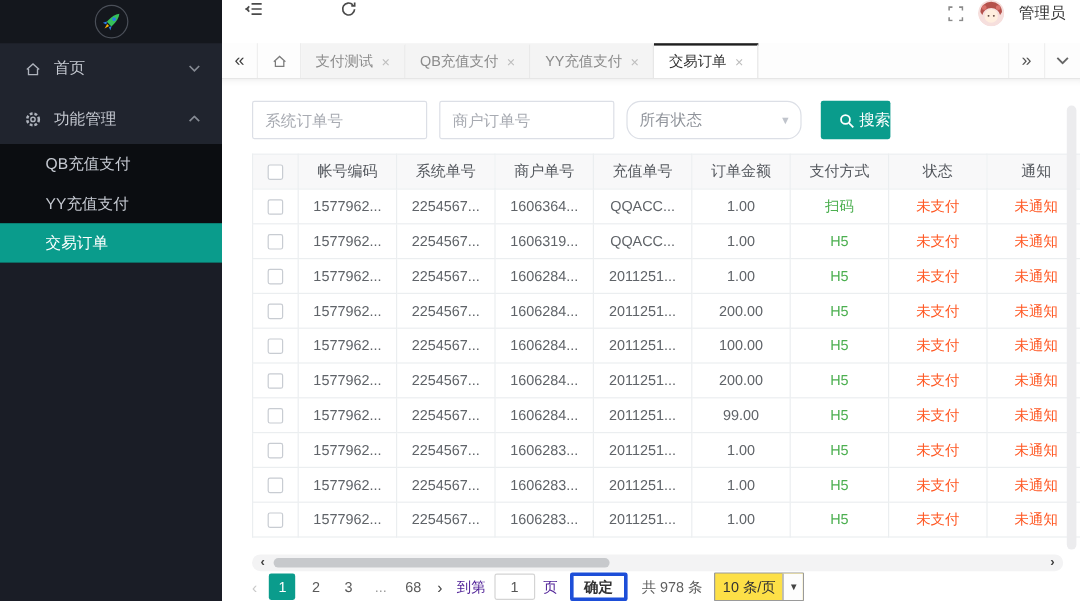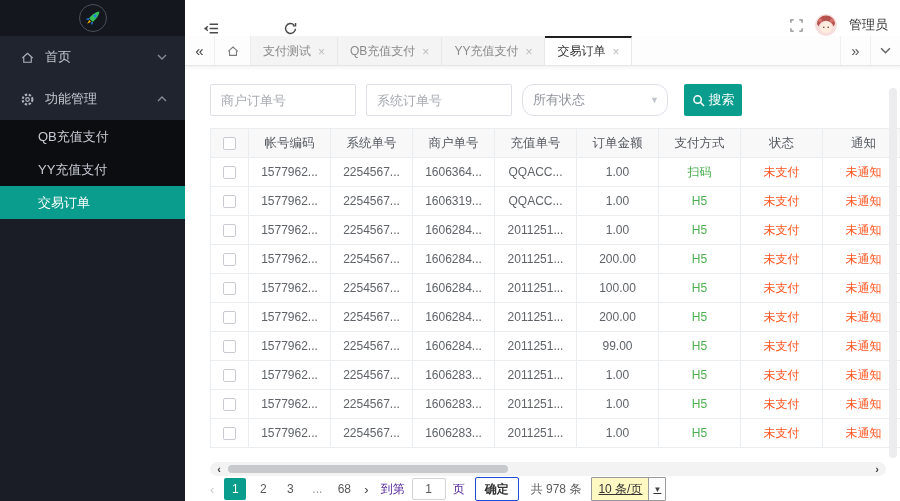--- a/index.html
+++ b/index.html
@@ -20,21 +20,21 @@
   .mi-icon{width:15px;height:15px;margin-right:10px;color:#aeb3bc;display:flex;align-items:center;}
   .mi-caret{margin-left:auto;color:#868b94;display:flex;align-items:center;}
   .submenu{background:#0b0d11;}
   .submenu-item{height:33px;display:flex;align-items:center;padding-left:38px;font-size:13px;color:#c6cad2;cursor:pointer;}
   .submenu-item.active{background:var(--accent);color:#fff;}
   .sidebar-fill{flex:1;background:#1a1d26;}
 
   
   .main{flex:1;display:flex;flex-direction:column;min-width:0;}
 
-  .topbar{height:36px;flex:none;display:flex;align-items:flex-end;background:#fff;padding:0 12px 0 18px;gap:37px;}
+  .topbar{height:36px;flex:none;display:flex;align-items:flex-start;background:#fff;padding:0 12px 0 18px;gap:37px;}
   .tb-icon{color:#4a4a4a;display:flex;align-items:center;cursor:pointer;margin-right:26px;}
   .tb-right{margin-left:auto;display:flex;align-items:center;gap:12px;}
   .tb-right .tb-icon{margin-right:0;color:#8a8a8a;}
   .avatar{width:22px;height:22px;border-radius:50%;overflow:hidden;display:flex;cursor:pointer;}
   .username{font-size:13px;color:#333;cursor:pointer;}
 
   .tabbar{height:30px;flex:none;display:flex;align-items:stretch;background:#fdfdfd;border-bottom:1px solid #e6e6e6;font-size:12px;}
   .tab-ctrl{width:30px;display:flex;align-items:center;justify-content:center;color:#3e3e3e;font-size:15px;cursor:pointer;border-right:1px solid #efefef;}
   .home-tab{width:36px;display:flex;align-items:center;justify-content:center;color:#7c7c7c;border-right:1px solid #ececec;cursor:pointer;}
   .tab-list{display:flex;align-items:stretch;text-align:center;}
@@ -46,21 +46,21 @@
   .tab-right .caret{color:#666;}
 
   .content{flex:1;position:relative;background:#fff;box-shadow:inset 0 6px 5px -5px rgba(0,0,0,.07);}
 
   
   .filters{position:absolute;top:18px;left:25px;display:flex;align-items:center;}
   .inp{width:146px;height:32px;border:1px solid #dcdfe6;border-radius:2px;padding:0 10px;font-size:13px;color:#333;margin-right:10px;background:#fff;outline:none;}
   .inp::placeholder{color:#a8abb2;}
   .select-box{width:146px;height:32px;border:1px solid #dcdfe6;border-radius:12px;padding:0 8px 0 10px;font-size:13px;color:#8f939a;margin-right:16px;display:flex;align-items:center;justify-content:space-between;background:#fff;cursor:pointer;}
   .sel-arrow{color:#c0c4cc;font-size:9px;}
-  .search-btn{width:58px;height:32px;background:var(--accent);border:none;border-radius:2px;color:#fff;font-size:13px;display:flex;align-items:center;justify-content:center;gap:4px;cursor:pointer;}
+  .search-btn{width:58px;height:32px;background:var(--accent);border:none;border-radius:2px;color:#fff;font-size:13px;display:flex;align-items:center;justify-content:flex-end;gap:4px;cursor:pointer;}
 
   
   .data-table{position:absolute;top:62px;left:25px;width:695px;border-collapse:collapse;table-layout:fixed;font-size:12px;color:#5f6368;border-radius:26px;}
   .data-table th,.data-table td{border:1px solid #ebeef0;height:29px;text-align:center;padding:0 2px;overflow:hidden;white-space:nowrap;}
   .data-table thead th{background:#f8f8f9;color:#55595f;font-weight:400;font-size:12.5px;}
   .cb{display:inline-block;width:13px;height:13px;border:1px solid #c8ccd2;border-radius:2px;background:#fff;vertical-align:middle;cursor:pointer;}
   td.green{color:var(--success);}
   td.red{color:var(--danger);}
 
   
@@ -77,23 +77,23 @@
   .pager{position:absolute;top:412px;left:25px;height:22px;display:flex;align-items:center;font-size:12px;color:#666;}
   .pg-prev{color:#c9c9c9;margin-right:10px;font-size:13px;cursor:default;}
   .pages{display:flex;align-items:center;}
   .page{min-width:20px;height:22px;line-height:22px;text-align:center;margin-right:7px;cursor:pointer;color:#595959;}
   .page.active{background:var(--accent);color:#fff;border-radius:2px;width:22px;min-width:22px;}
   .page.dots{color:#9b9b9b;cursor:default;}
   .pg-next{color:#3f3f3f;margin:0 12px 0 3px;font-size:13px;cursor:pointer;}
   .goto-label,.page-unit{color:#4c1d95;}
   .goto-input{width:34px;height:22px;border:1px solid #d4d4d4;border-radius:2px;text-align:center;font-size:12px;color:#555;margin:0 7px;outline:none;}
   .page-unit{margin-right:10px;}
-  .confirm-btn{height:24px;padding:0 9px;border:1px solid #1d4ed8;background:#fff;font-weight:bold;font-size:12px;color:#333;margin-right:12px;border-radius:2px;cursor:pointer;}
+  .confirm-btn{height:24px;padding:0 9px;border:3px solid #1d4ed8;background:#fff;font-weight:bold;font-size:12px;color:#333;margin-right:12px;border-radius:2px;cursor:pointer;}
   .total{color:#5e5e5e;margin-right:10px;}
-  .size-select{height:24px;border:1px solid #9a9a9a;border-radius:1px;display:flex;align-items:center;font-size:12px;color:#333;padding-left:6px;background:#fef9c3;cursor:pointer;text-decoration:underline;}
+  .size-select{height:24px;border:1px solid #9a9a9a;border-radius:1px;display:flex;align-items:center;font-size:12px;color:#333;padding-left:6px;background:#fde047;cursor:pointer;}
   .size-arrow{width:17px;height:22px;border-left:1px solid #9a9a9a;margin-left:6px;display:flex;align-items:center;justify-content:center;font-size:8px;color:#444;background:#fdfdfd;}
 </style>
 </head>
 <body>
 
 <div class="app">
 
   <aside class="sidebar">
     <div class="logo-area">
       <span class="logo-circle">
@@ -219,22 +219,22 @@
           <svg viewBox="0 0 10 6" width="11" height="7" fill="none" stroke="currentColor" stroke-width="1.4">
               <path d="M1 1l4 4 4-4"></path>
             </svg>
         </span>
       </div>
     </div>
 
     <div class="content">
 
       <div class="filters">
+        <input class="inp" type="text" placeholder="系统订单号" style="">
         <input class="inp" type="text" placeholder="商户订单号" style="">
-        <input class="inp" type="text" placeholder="系统订单号" style="">
         <div class="select-box">
           <span>所有状态</span>
           <span class="sel-arrow">▼</span>
         </div>
         <button class="search-btn">
           <svg viewBox="0 0 14 14" width="13" height="13" fill="none" stroke="#fff" stroke-width="1.6">
               <circle cx="6" cy="6" r="4"></circle>
               <path d="M9.2 9.2 13 13"></path>
             </svg>
           <span>搜索</span>

